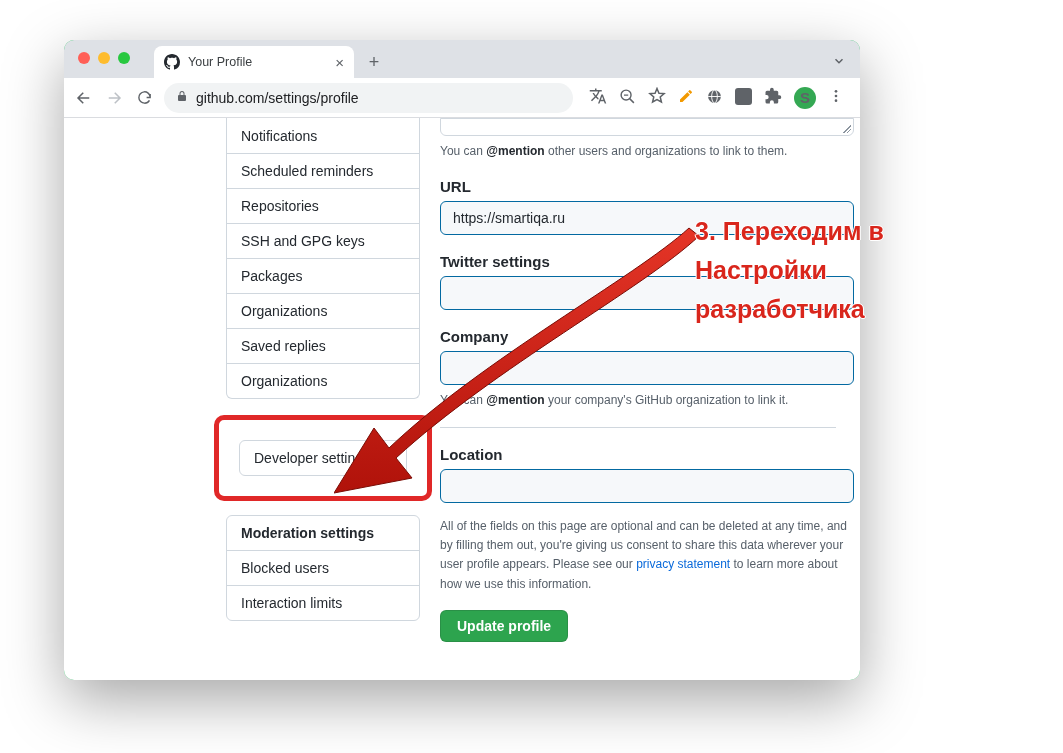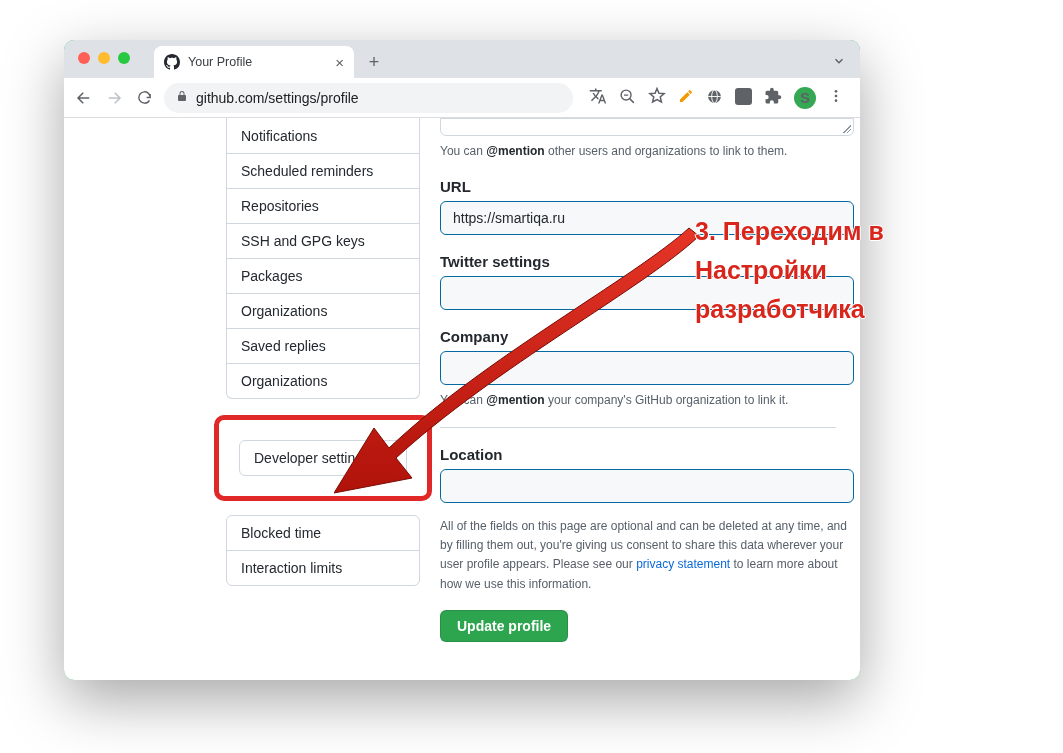--- a/index.html
+++ b/index.html
@@ -273,21 +273,22 @@
         <div class="sideitem">Organizations</div>
       </div>
 
       <div class="highlight-wrap">
         <div class="sidegroup">
           <div class="sideitem">Developer settings</div>
         </div>
       </div>
 
       <div class="sidegroup">
-        <div class="sideitem">Blocked time</div>
+        <div class="sideitem header">Moderation settings</div>
+        <div class="sideitem">Blocked users</div>
         <div class="sideitem">Interaction limits</div>
       </div>
     </div>
 
     <div class="main">
       <div class="bio-box"></div>
       <div class="hint">
         <span>You can </span><strong>@mention</strong><span> other users and organizations to link to them.</span>
       </div>
 

